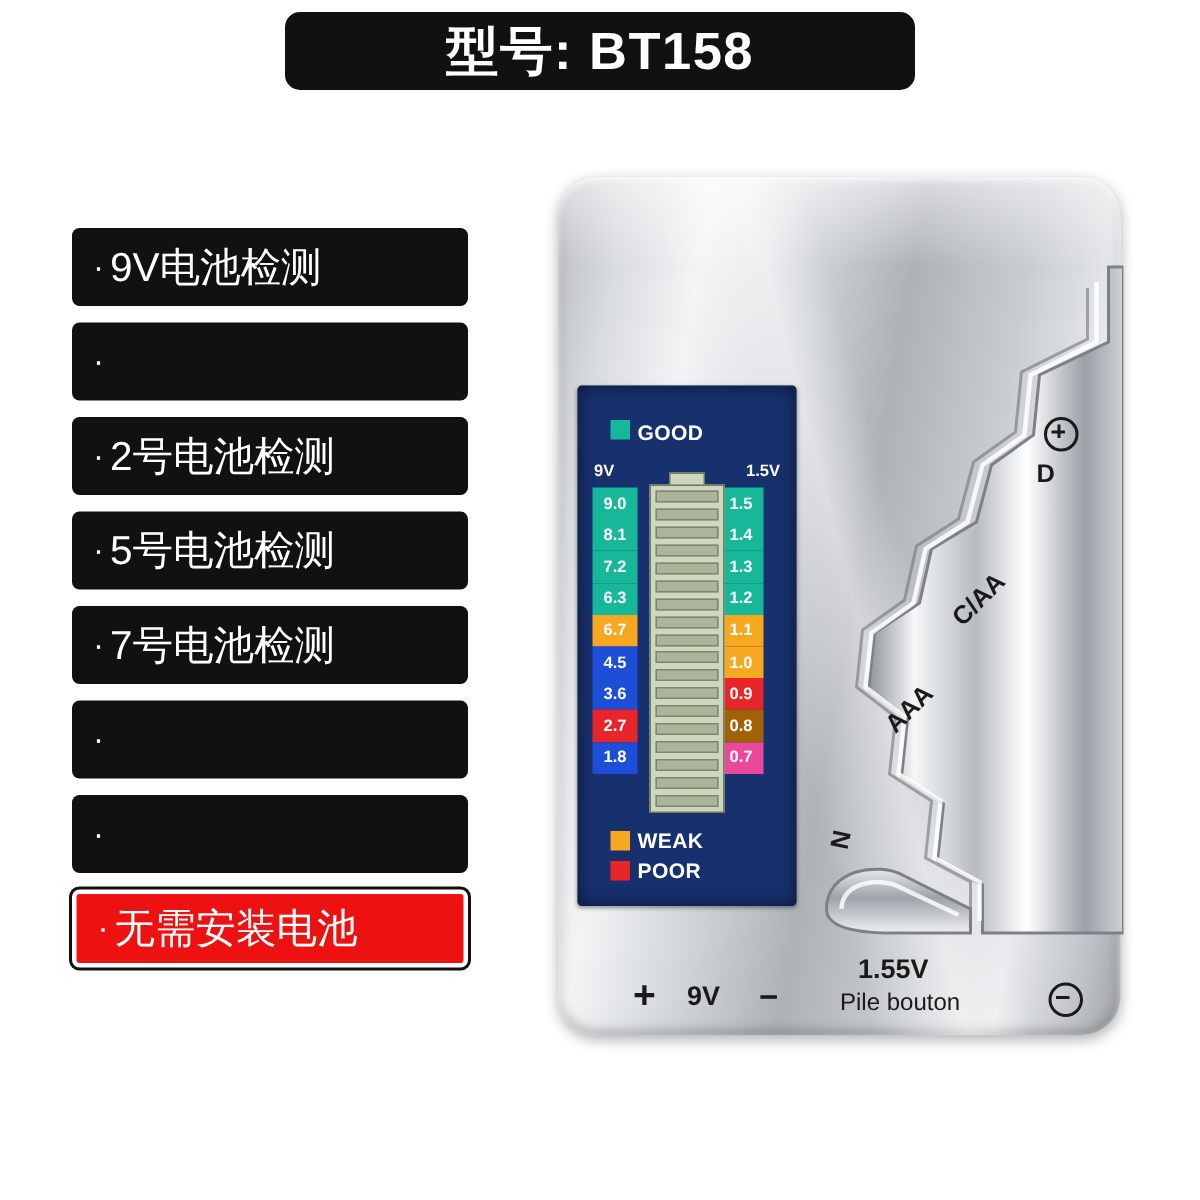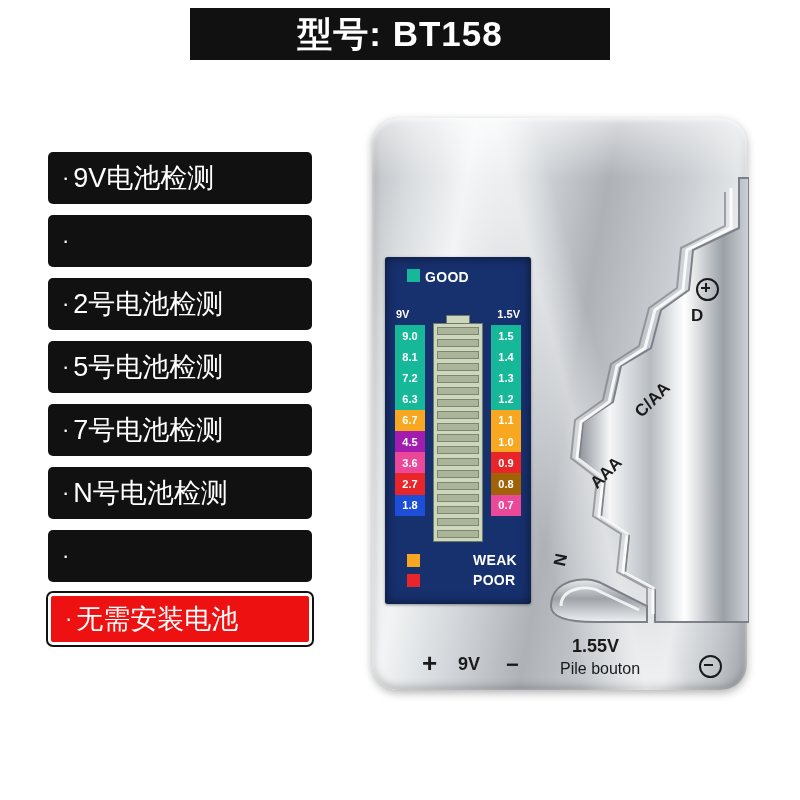--- a/index.html
+++ b/index.html
@@ -16,21 +16,21 @@
   }
 
   
   .title-bar {
     position: absolute;
     left: 190px;
     top: 8px;
     width: 420px;
     height: 52px;
     background: #111111;
-    border-radius: 0;
+    border-radius: 10px;
     display: flex;
     align-items: center;
     justify-content: center;
   }
   .title-bar .title-text {
     color: #ffffff;
     font-size: 35px;
     font-weight: bold;
     letter-spacing: 1px;
     white-space: nowrap;
@@ -122,21 +122,21 @@
     top: 139px;
     width: 146px;
     height: 347px;
     background: #17306e;
     border-radius: 3px;
     box-shadow: inset 0 0 12px rgba(0,0,0,0.55), 0 1px 3px rgba(0,0,0,0.4);
   }
   .lcd-good {
     position: absolute;
     left: 22px;
-    top: 12px;
+    top: 23px;
     display: flex;
   }
   .sw {
     width: 13px; height: 13px; display: inline-block; margin-right: 5px;
   }
   .sw-good { background: #17b79a; }
   .sw-weak { background: #f7a820; }
   .sw-poor { background: #e8262a; }
   .lcd-label {
     color: #ffffff;
@@ -162,21 +162,21 @@
   }
 
   .scale {
     position: absolute;
     top: 68px;
     width: 30px;
     display: flex;
     flex-direction: column;
   }
   .scale-left { left: 10px; }
-  .scale-right { right: 10px; text-align: center; }
+  .scale-right { right: 22px; text-align: center; }
   .scale .cell {
     height: 21.2px;
     display: flex;
     align-items: center;
     justify-content: center;
     font-size: 11px;
     font-weight: bold;
     color: #ffffff;
   }
 
@@ -221,21 +221,20 @@
 
   .lcd-legend {
     position: absolute;
     left: 22px;
     bottom: 16px;
   }
   .lcd-legend .legend-row {
     display: flex;
     align-items: center;
     margin-top: 4px;
-    gap: 48px;
   }
 
   
   .slot {
     position: absolute;
     left: 183px;
     top: 52px;
     width: 206px;
     height: 462px;
   }
@@ -306,21 +305,20 @@
   <div class="feature-item">
     <span class="dot">·</span>
     <span class="label">5号电池检测</span>
   </div>
   <div class="feature-item">
     <span class="dot">·</span>
     <span class="label">7号电池检测</span>
   </div>
   <div class="feature-item">
     <span class="dot">·</span>
-    <span class="label">N号电池检测</span>
   </div>
   <div class="feature-item">
     <span class="dot">·</span>
   </div>
   <div class="feature-item highlight">
     <span class="dot">·</span>
     <span class="label">无需安装电池</span>
   </div>
 </div>
 
@@ -338,22 +336,22 @@
       <span>9V</span>
       <span>1.5V</span>
     </div>
 
     <div class="scale scale-left">
       <div class="cell" style="background:#17b79a">9.0</div>
       <div class="cell" style="background:#17b79a">8.1</div>
       <div class="cell" style="background:#17b79a">7.2</div>
       <div class="cell" style="background:#17b79a">6.3</div>
       <div class="cell" style="background:#f7a820">6.7</div>
-      <div class="cell" style="background:#a21caf">4.5</div>
-      <div class="cell" style="background:#ec4899">3.6</div>
+      <div class="cell" style="background:#1d4ed8">4.5</div>
+      <div class="cell" style="background:#1d4ed8">3.6</div>
       <div class="cell" style="background:#e8262a">2.7</div>
       <div class="cell" style="background:#1d4ed8">1.8</div>
     </div>
 
     <div class="scale scale-right">
       <div class="cell" style="background:#17b79a">1.5</div>
       <div class="cell" style="background:#17b79a">1.4</div>
       <div class="cell" style="background:#17b79a">1.3</div>
       <div class="cell" style="background:#17b79a">1.2</div>
       <div class="cell" style="background:#f7a820">1.1</div>

